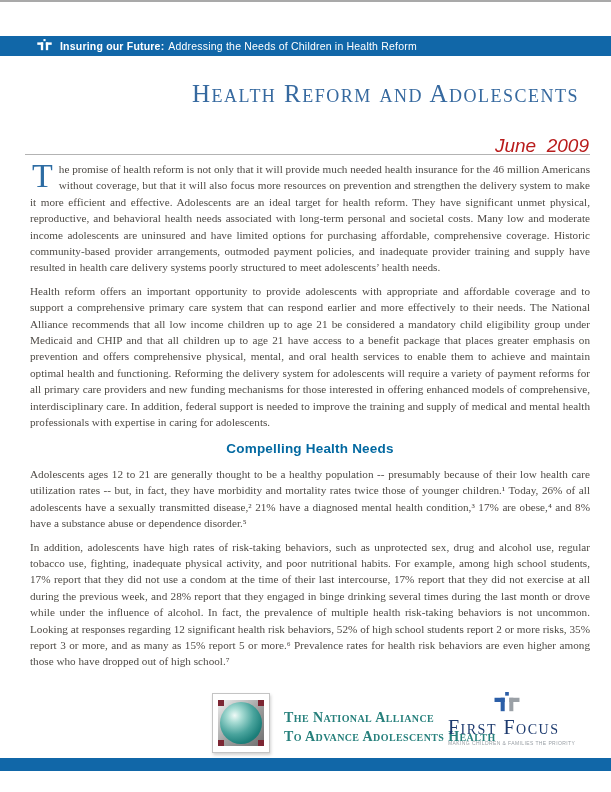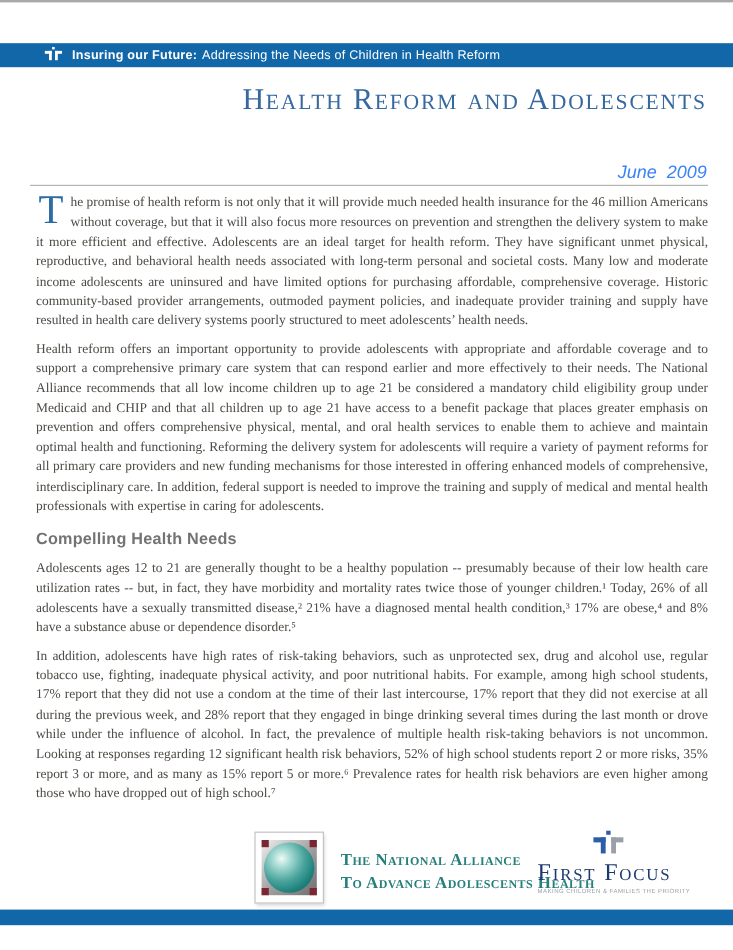--- a/index.html
+++ b/index.html
@@ -7,38 +7,38 @@
         font-family:"Liberation Serif","DejaVu Serif",serif;}
 
   .top-line{position:absolute;top:0;left:0;right:0;height:2px;background:#a9a9a9;}
 
   .banner{position:absolute;top:36px;left:0;right:0;height:20px;background:#1167a8;
           display:flex;align-items:center;padding-left:37px;box-sizing:border-box;
           color:#ffffff;font-family:"Liberation Sans",sans-serif;font-size:10.5px;letter-spacing:.2px;}
   .banner-icon{display:inline-flex;margin-right:8px;}
   .banner-text b{font-weight:bold;margin-right:4px;}
 
-  .title{position:absolute;top:70px;right:22px;margin:0;font-weight:normal;
+  .title{position:absolute;top:70px;right:22px;margin:10px;font-weight:normal;
          font-variant:small-caps;font-size:25px;letter-spacing:1.5px;color:#36699f;
          font-family:"Liberation Serif",serif;white-space:nowrap;}
 
   .byline{position:absolute;top:116px;right:22px;font-family:"Liberation Sans",sans-serif;
           font-size:12.5px;color:#2d72b5;white-space:pre;}
   .date{position:absolute;top:135px;right:22px;font-family:"Liberation Sans",sans-serif;
-        font-size:15px;font-style:italic;color:#3b82f6;white-space:pre;}
+        font-size:19px;font-style:italic;color:#b91c1c;white-space:pre;}
 
   .rule{position:absolute;top:154px;left:25px;right:21px;height:1px;background:#b3b3b3;}
 
   .text-flow{position:absolute;top:161px;left:30px;right:21px;bottom:101px;overflow:hidden;
              text-align:justify;font-size:11.2px;line-height:16.4px;color:#4e4a45;}
   .text-flow p{margin:0 0 7px 0;}
   .dropcap{float:left;font-size:34px;line-height:28px;color:#2d6ca3;margin:1px 6px 0 2px;
            font-family:"Liberation Serif",serif;}
   .section-heading{margin:10px 0 9px 0;font-family:"Liberation Sans",sans-serif;
-                   font-size:13.5px;font-weight:bold;color:#737373;letter-spacing:.2px;text-align:left;}
+                   font-size:13.5px;font-weight:bold;color:#0369a1;letter-spacing:.2px;text-align:center;}
 
   .logos{position:absolute;top:692px;left:0;right:0;height:64px;}
 
   .alliance-logo{position:absolute;left:212px;top:1px;width:56px;height:58px;background:#ffffff;
                  border:1px solid #c4c4c4;box-shadow:1px 2px 3px rgba(0,0,0,.18);
                  display:flex;align-items:center;justify-content:center;}
   .alliance-frame{width:46px;height:46px;position:relative;
                   background:linear-gradient(135deg,#efefef 0%,#9d9d9d 55%,#6e6e6e 100%);}
   .corner{position:absolute;width:6px;height:6px;background:#7c2633;}
   .corner.tl{top:0;left:0}.corner.tr{top:0;right:0}.corner.bl{bottom:0;left:0}.corner.br{bottom:0;right:0}

